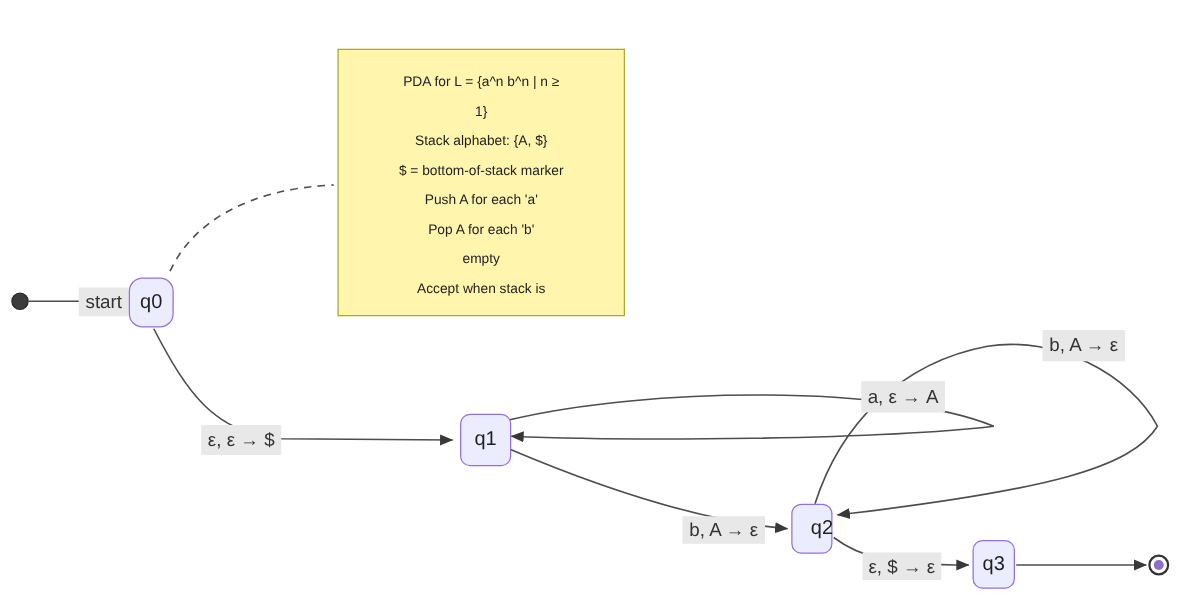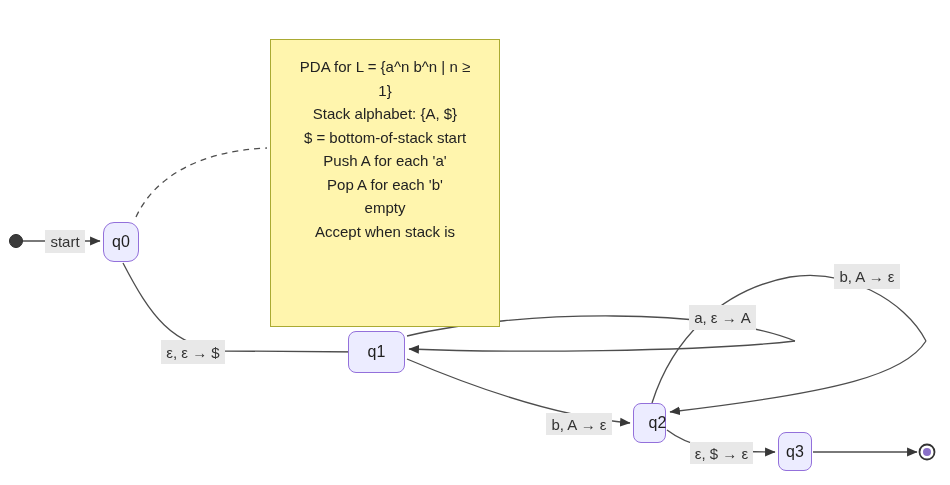--- a/index.html
+++ b/index.html
@@ -26,26 +26,26 @@
     font-size:16px; color:#1f1f1f;
   }
   .edge-label {
     position:absolute; box-sizing:border-box;
     background:var(--label-bg,#e8e8e8);
     color:var(--label-text,#333333);
     display:flex; align-items:center; justify-content:center;
     font-size:15px; white-space:nowrap;
   }
   .note {
-    position:absolute; left:270px; top:39px; width:230px; height:288px;
+    position:absolute; left:270px; top:39px; width:230px; height:214px;
     box-sizing:border-box;
     background:var(--note-fill,#fff5ad);
     border:1.5px solid var(--note-border,#aaaa33);
     padding-top:15px;
-    text-align:center; font-size:15px; color:#222222;
+    text-align:center; font-size:11px; color:#222222;
   }
   .note-line { line-height:23.5px; }
 </style>
 </head>
 <body>
 
 <div id="stage">
 
   <svg id="edges" viewBox="0 0 950 485" xmlns="http://www.w3.org/2000/svg">
     <defs>
@@ -67,31 +67,31 @@
 
     <circle class="start-dot" cx="16" cy="241" r="6.5"></circle>
     <circle class="final-outer" cx="927" cy="452" r="7.5"></circle>
     <circle class="final-inner" cx="927" cy="452" r="4"></circle>
   </svg>
 
   <div class="note">
     <div class="note-line">PDA for L = {a^n b^n | n ≥</div>
     <div class="note-line">1}</div>
     <div class="note-line">Stack alphabet: {A, $}</div>
-    <div class="note-line">$ = bottom-of-stack start</div>
+    <div class="note-line">$ = bottom-of-stack marker</div>
     <div class="note-line">Push A for each 'a'</div>
     <div class="note-line">Pop A for each 'b'</div>
     <div class="note-line">empty</div>
     <div class="note-line">Accept when stack is</div>
   </div>
 
-  <div class="edge-label" style="left:45px; top:230px; width:40px; height:23px;">start</div>
+  <div class="edge-label" style="left:63px; top:230px; width:40px; height:23px;">start</div>
 
   <div class="state-node" style="left:103px; top:222px; width:36px; height:40px;border-radius:11px;">q0</div>
-  <div class="state-node" style="left:348px; top:331px; width:57px; height:42px;">q1</div>
+  <div class="state-node" style="left:368px; top:331px; width:41px; height:42px;">q1</div>
   <div class="state-node" style="left:633px; top:403px; width:33px; height:40px;padding-left:16px;">q2</div>
   <div class="state-node" style="left:778px; top:432px; width:34px; height:39px;">q3</div>
 
   <div class="edge-label" style="left:161px; top:340px; width:64px; height:24px;">ε, ε → $</div>
   <div class="edge-label" style="left:689px; top:305px; width:67px; height:25px;">a, ε → A</div>
   <div class="edge-label" style="left:834px; top:264px; width:66px; height:25px;">b, A → ε</div>
   <div class="edge-label" style="left:546px; top:413px; width:66px; height:22px;">b, A → ε</div>
   <div class="edge-label" style="left:690px; top:442px; width:63px; height:22px;">ε, $ → ε</div>
 
 </div>

